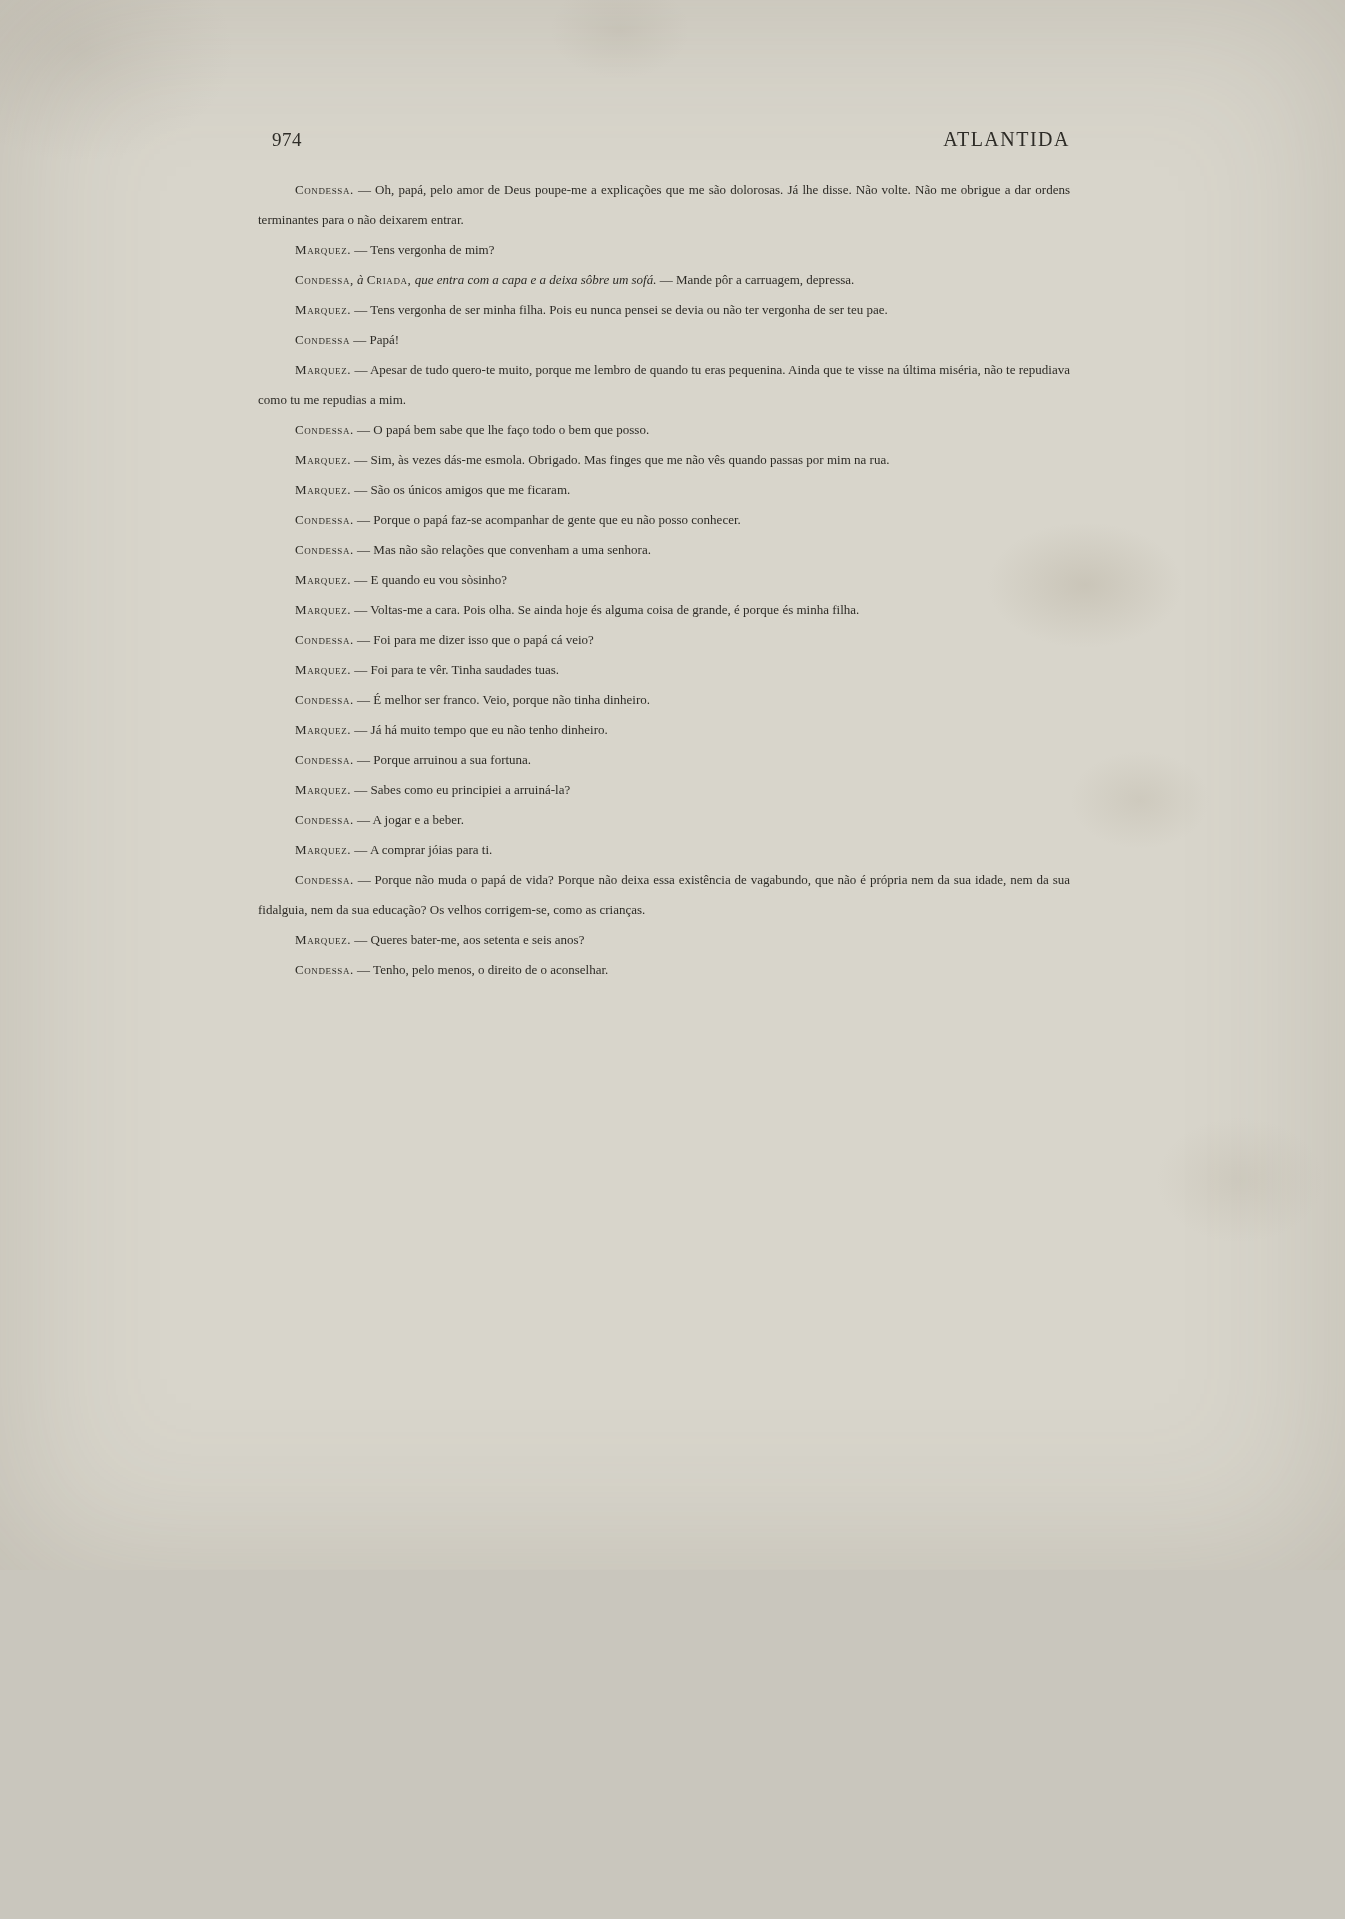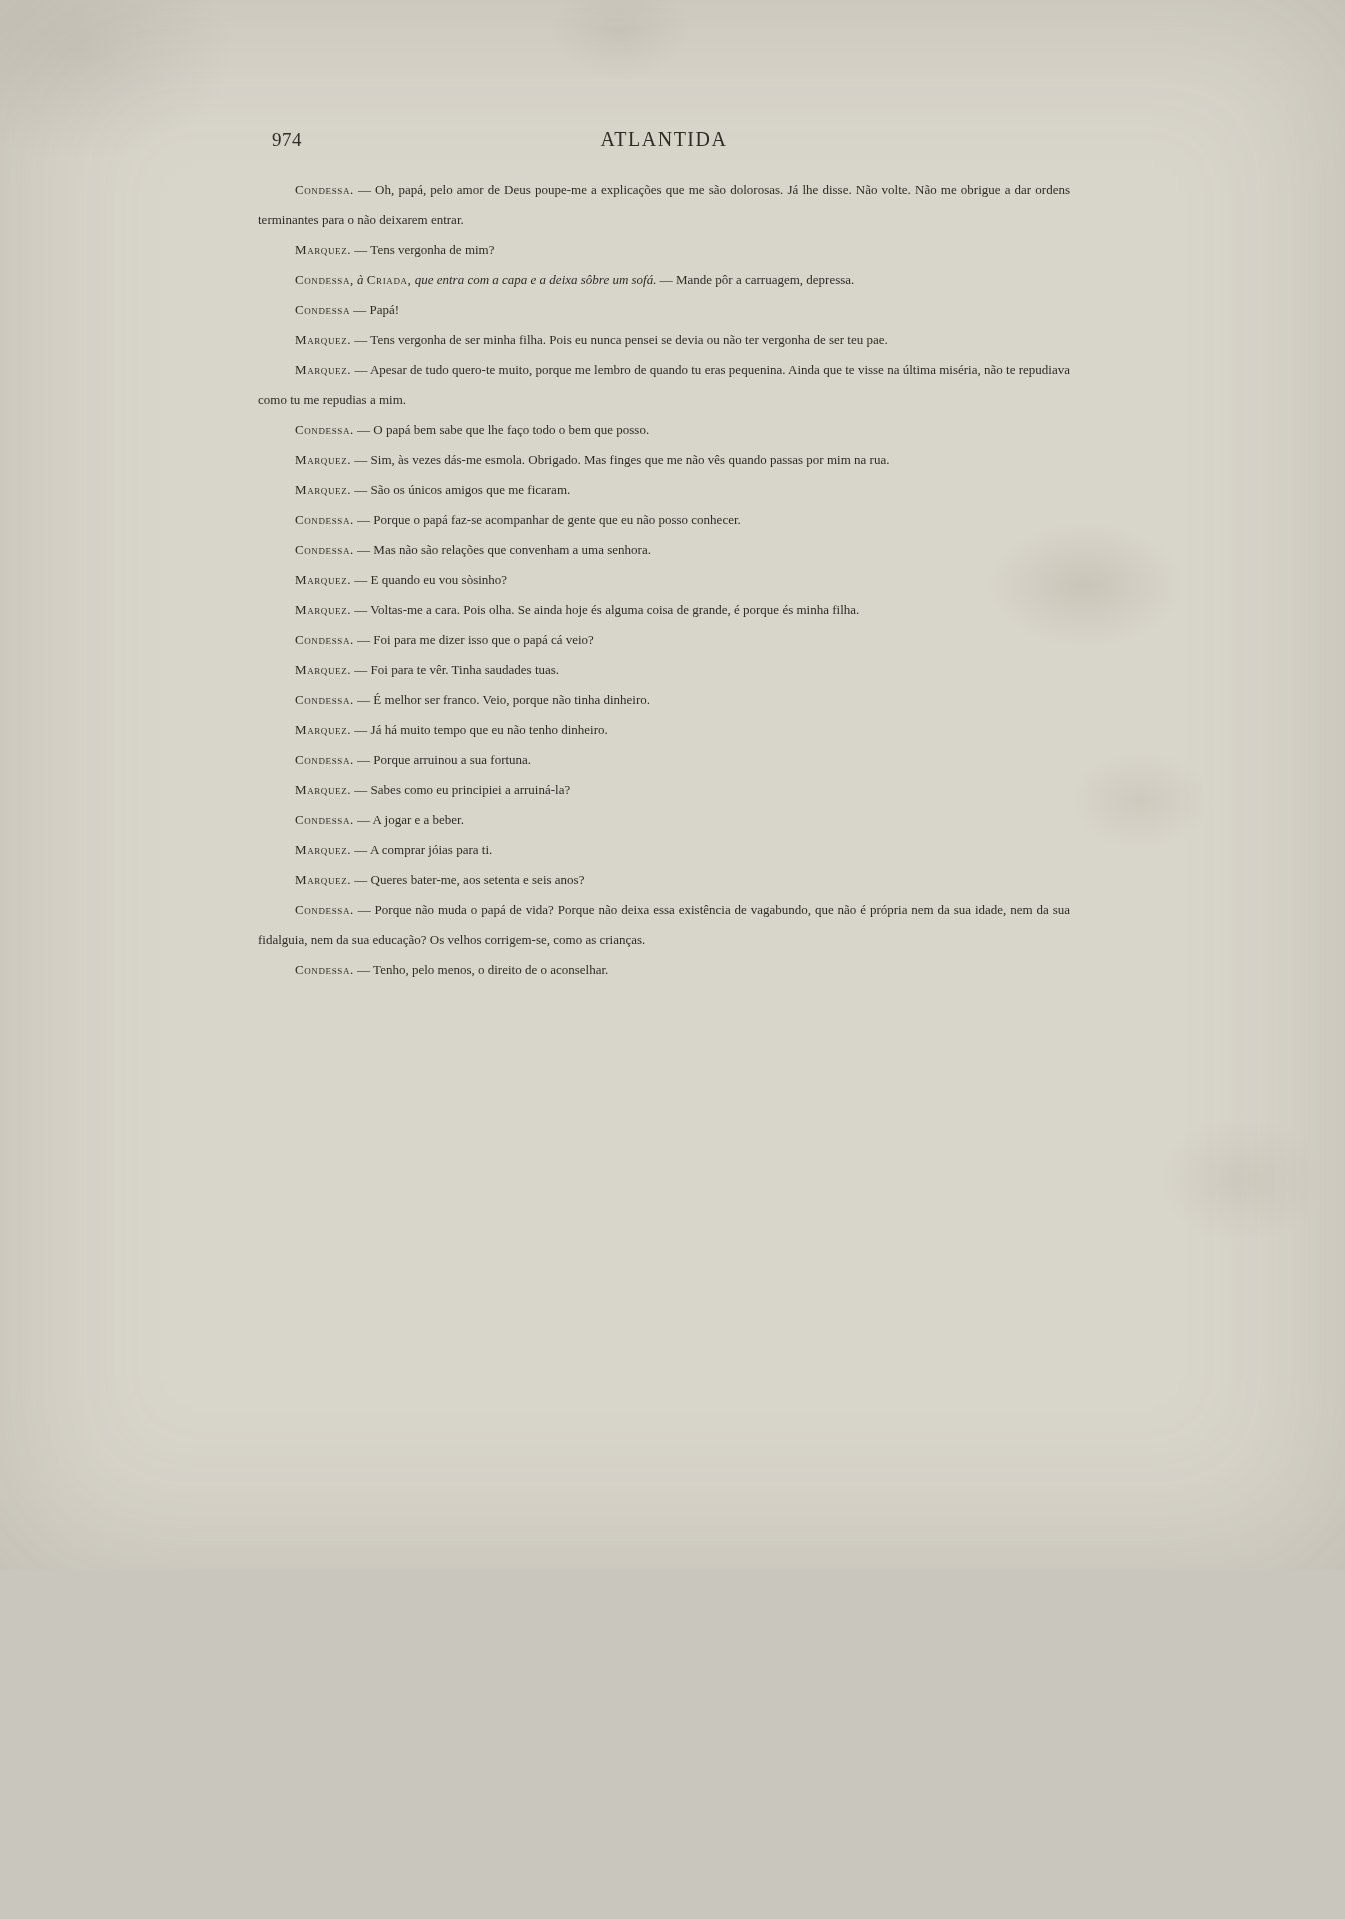--- a/index.html
+++ b/index.html
@@ -41,21 +41,21 @@
   }
   .page-number {
     position: absolute;
     left: 14px;
     top: 3px;
     font-size: 19px;
     letter-spacing: 0.5px;
   }
   .journal-title {
     display: block;
-    text-align: center;
+    text-align: right;
     font-size: 20px;
     letter-spacing: 1.5px;
     padding-top: 2px;
   }
   .body-text {
     font-size: 13px;
     line-height: 30px;
     text-align: justify;
   }
   .body-text p.line {
@@ -80,36 +80,36 @@
 <div class="page">
   <div class="textblock">
     <div class="header">
       <span class="page-number">974</span>
       <span class="journal-title">ATLANTIDA</span>
     </div>
     <div class="body-text">
         <p class="line"><span class="sc">Condessa.</span><span> — Oh, papá, pelo amor de Deus poupe-me a explicações que me são dolorosas. Já lhe disse. Não volte. Não me obrigue a dar ordens terminantes para o não deixarem entrar.</span></p>
         <p class="line"><span class="sc">Marquez.</span><span> — Tens vergonha de mim?</span></p>
         <p class="line"><span class="sc">Condessa,</span><span class="i"> à </span><span class="sci">Criada,</span><span class="i"> que entra com a capa e a deixa sôbre um sofá.</span><span> — Mande pôr a carruagem, depressa.</span></p>
+        <p class="line"><span class="sc">Marquez.</span><span> — Tens vergonha de ser minha filha. Pois eu nunca pensei se devia ou não ter vergonha de ser teu pae.</span></p>
         <p class="line"><span class="sc">Condessa</span><span> — Papá!</span></p>
-        <p class="line"><span class="sc">Marquez.</span><span> — Tens vergonha de ser minha filha. Pois eu nunca pensei se devia ou não ter vergonha de ser teu pae.</span></p>
         <p class="line"><span class="sc">Marquez.</span><span> — Apesar de tudo quero-te muito, porque me lembro de quando tu eras pequenina. Ainda que te visse na última miséria, não te repudiava como tu me repudias a mim.</span></p>
         <p class="line"><span class="sc">Condessa.</span><span> — O papá bem sabe que lhe faço todo o bem que posso.</span></p>
         <p class="line"><span class="sc">Marquez.</span><span> — Sim, às vezes dás-me esmola. Obrigado. Mas finges que me não vês quando passas por mim na rua.</span></p>
         <p class="line"><span class="sc">Marquez.</span><span> — São os únicos amigos que me ficaram.</span></p>
         <p class="line"><span class="sc">Condessa.</span><span> — Porque o papá faz-se acompanhar de gente que eu não posso conhecer.</span></p>
         <p class="line"><span class="sc">Condessa.</span><span> — Mas não são relações que convenham a uma senhora.</span></p>
         <p class="line"><span class="sc">Marquez.</span><span> — E quando eu vou sòsinho?</span></p>
         <p class="line"><span class="sc">Marquez.</span><span> — Voltas-me a cara. Pois olha. Se ainda hoje és alguma coisa de grande, é porque és minha filha.</span></p>
         <p class="line"><span class="sc">Condessa.</span><span> — Foi para me dizer isso que o papá cá veio?</span></p>
         <p class="line"><span class="sc">Marquez.</span><span> — Foi para te vêr. Tinha saudades tuas.</span></p>
         <p class="line"><span class="sc">Condessa.</span><span> — É melhor ser franco. Veio, porque não tinha dinheiro.</span></p>
         <p class="line"><span class="sc">Marquez.</span><span> — Já há muito tempo que eu não tenho dinheiro.</span></p>
         <p class="line"><span class="sc">Condessa.</span><span> — Porque arruinou a sua fortuna.</span></p>
         <p class="line"><span class="sc">Marquez.</span><span> — Sabes como eu principiei a arruiná-la?</span></p>
         <p class="line"><span class="sc">Condessa.</span><span> — A jogar e a beber.</span></p>
         <p class="line"><span class="sc">Marquez.</span><span> — A comprar jóias para ti.</span></p>
+        <p class="line"><span class="sc">Condessa.</span><span> — Porque não muda o papá de vida? Porque não deixa essa existência de vagabundo, que não é própria nem da sua idade, nem da sua fidalguia, nem da sua educação? Os velhos corrigem-se, como as crianças.</span></p>
         <p class="line"><span class="sc">Marquez.</span><span> — Queres bater-me, aos setenta e seis anos?</span></p>
-        <p class="line"><span class="sc">Condessa.</span><span> — Porque não muda o papá de vida? Porque não deixa essa existência de vagabundo, que não é própria nem da sua idade, nem da sua fidalguia, nem da sua educação? Os velhos corrigem-se, como as crianças.</span></p>
         <p class="line"><span class="sc">Condessa.</span><span> — Tenho, pelo menos, o direito de o aconselhar.</span></p>
       </div>
   </div>
 </div>
 
 </body></html>

